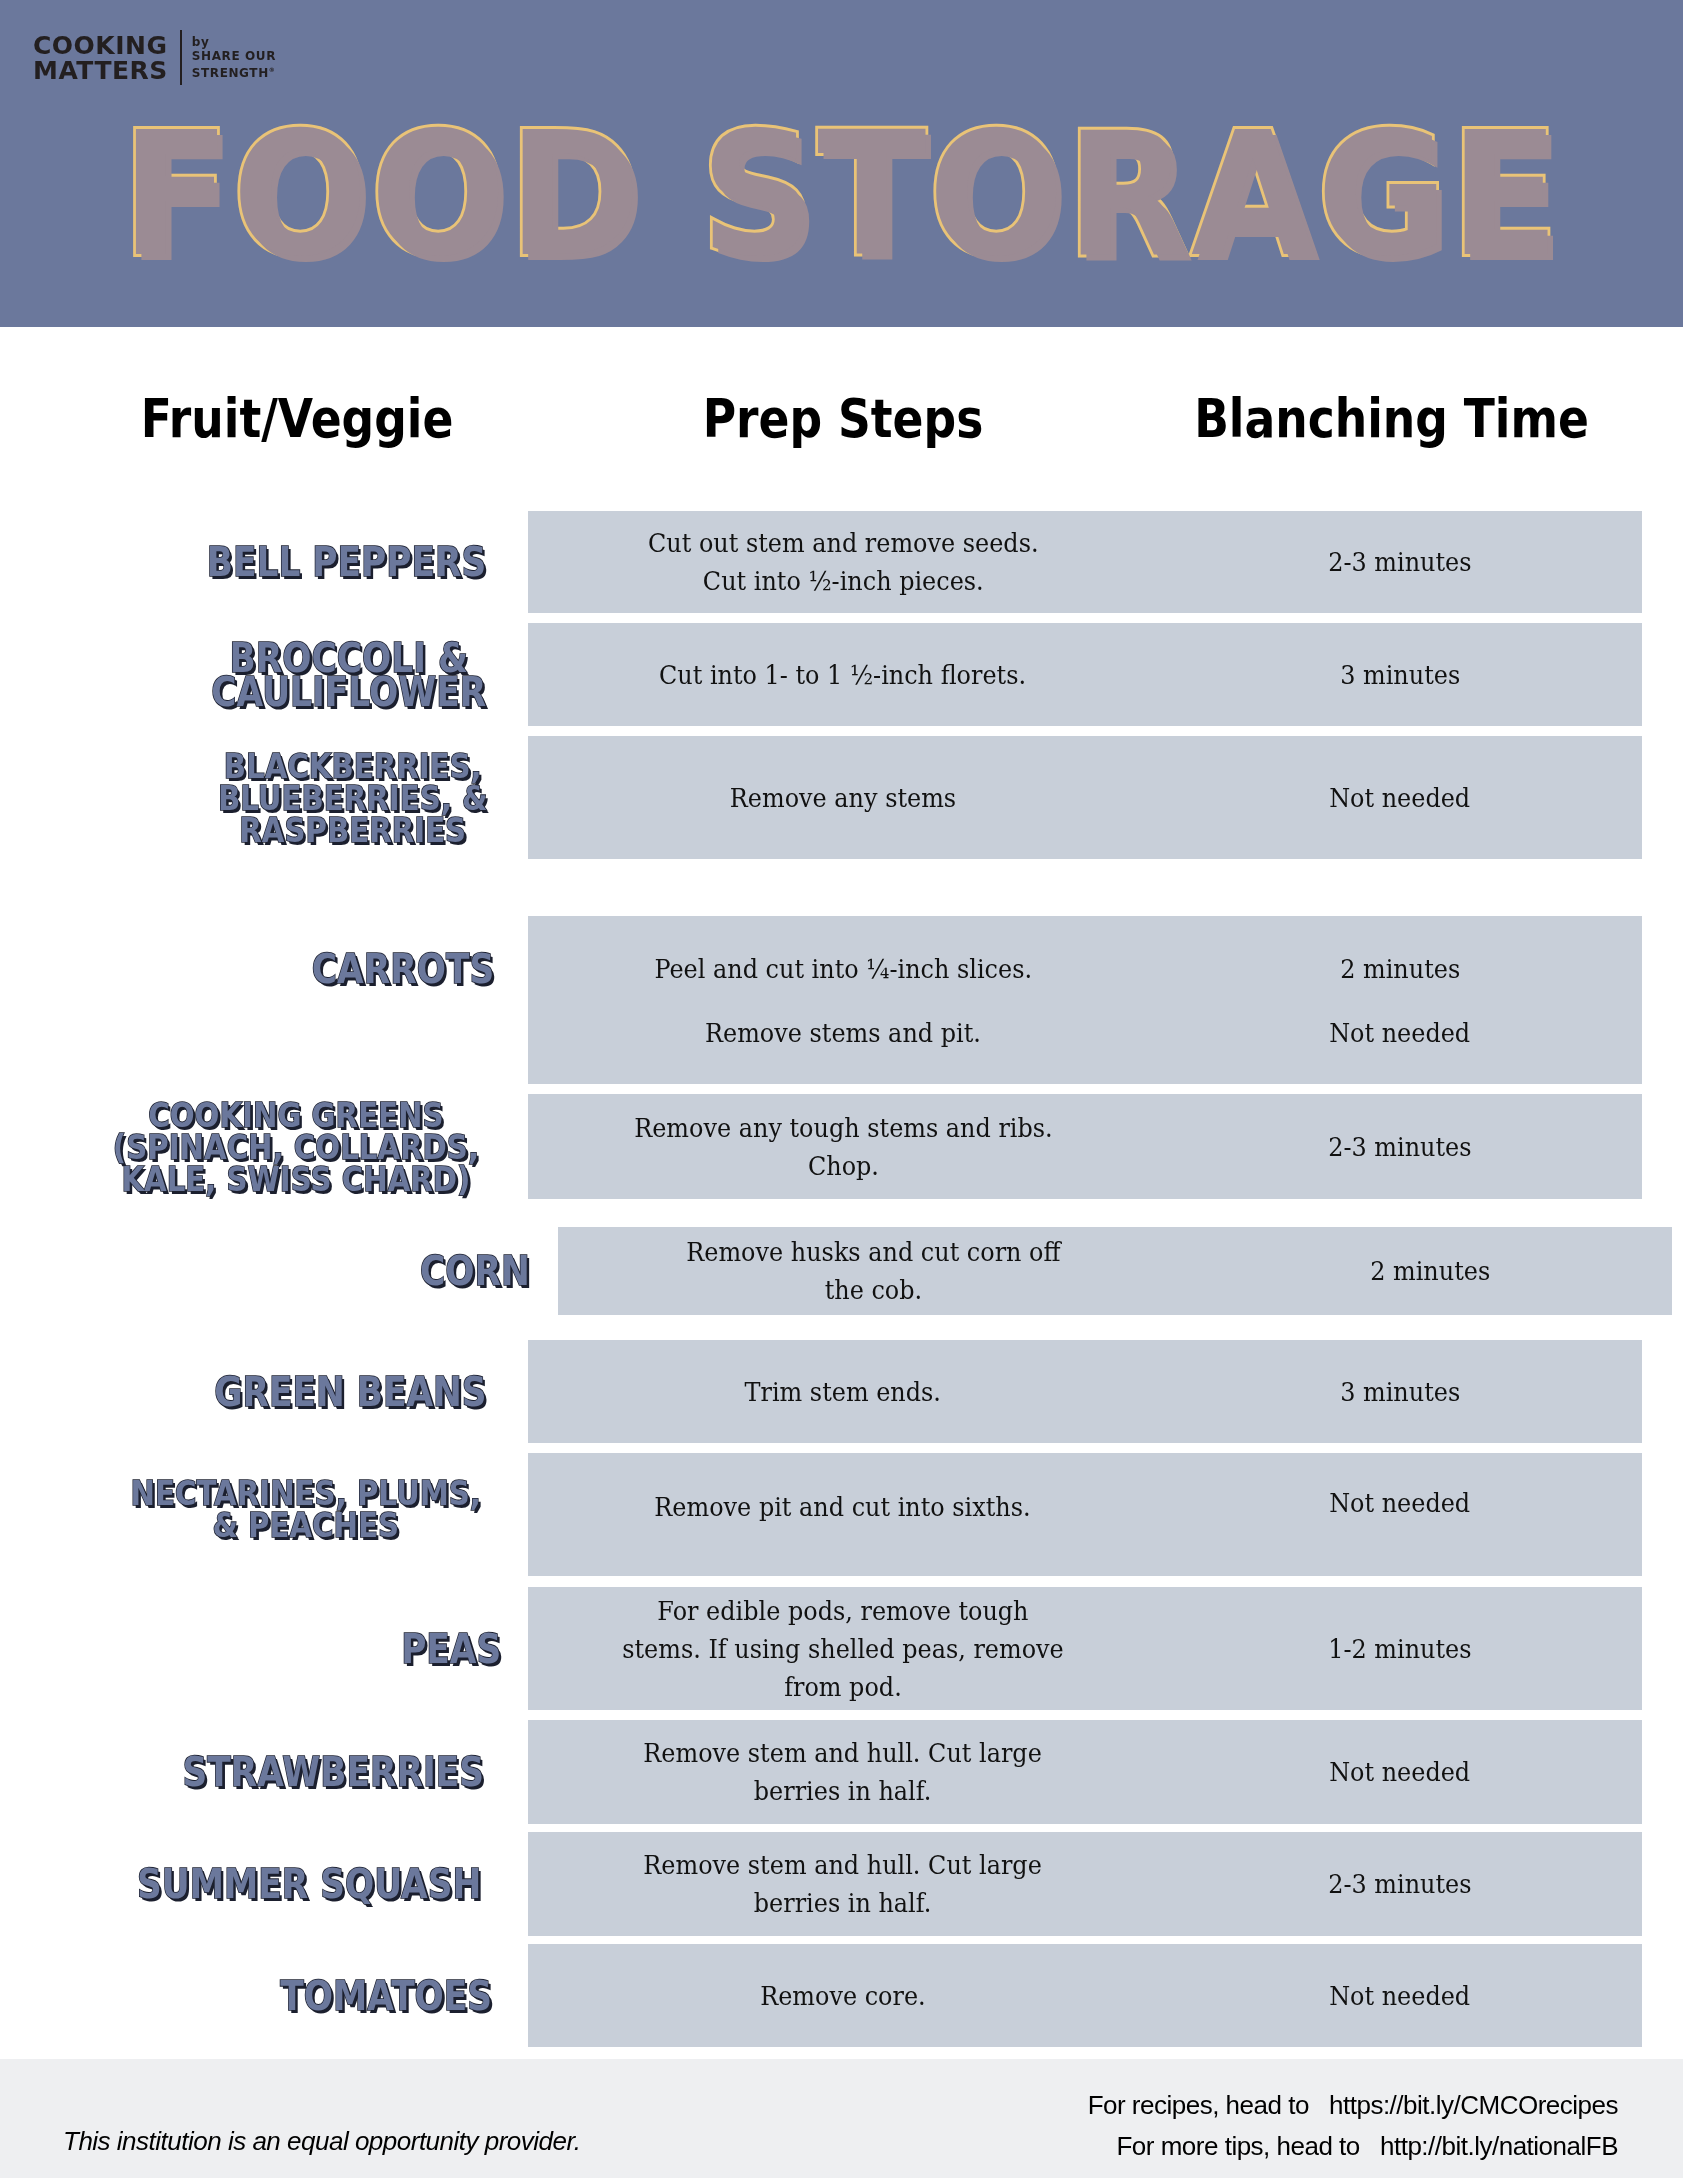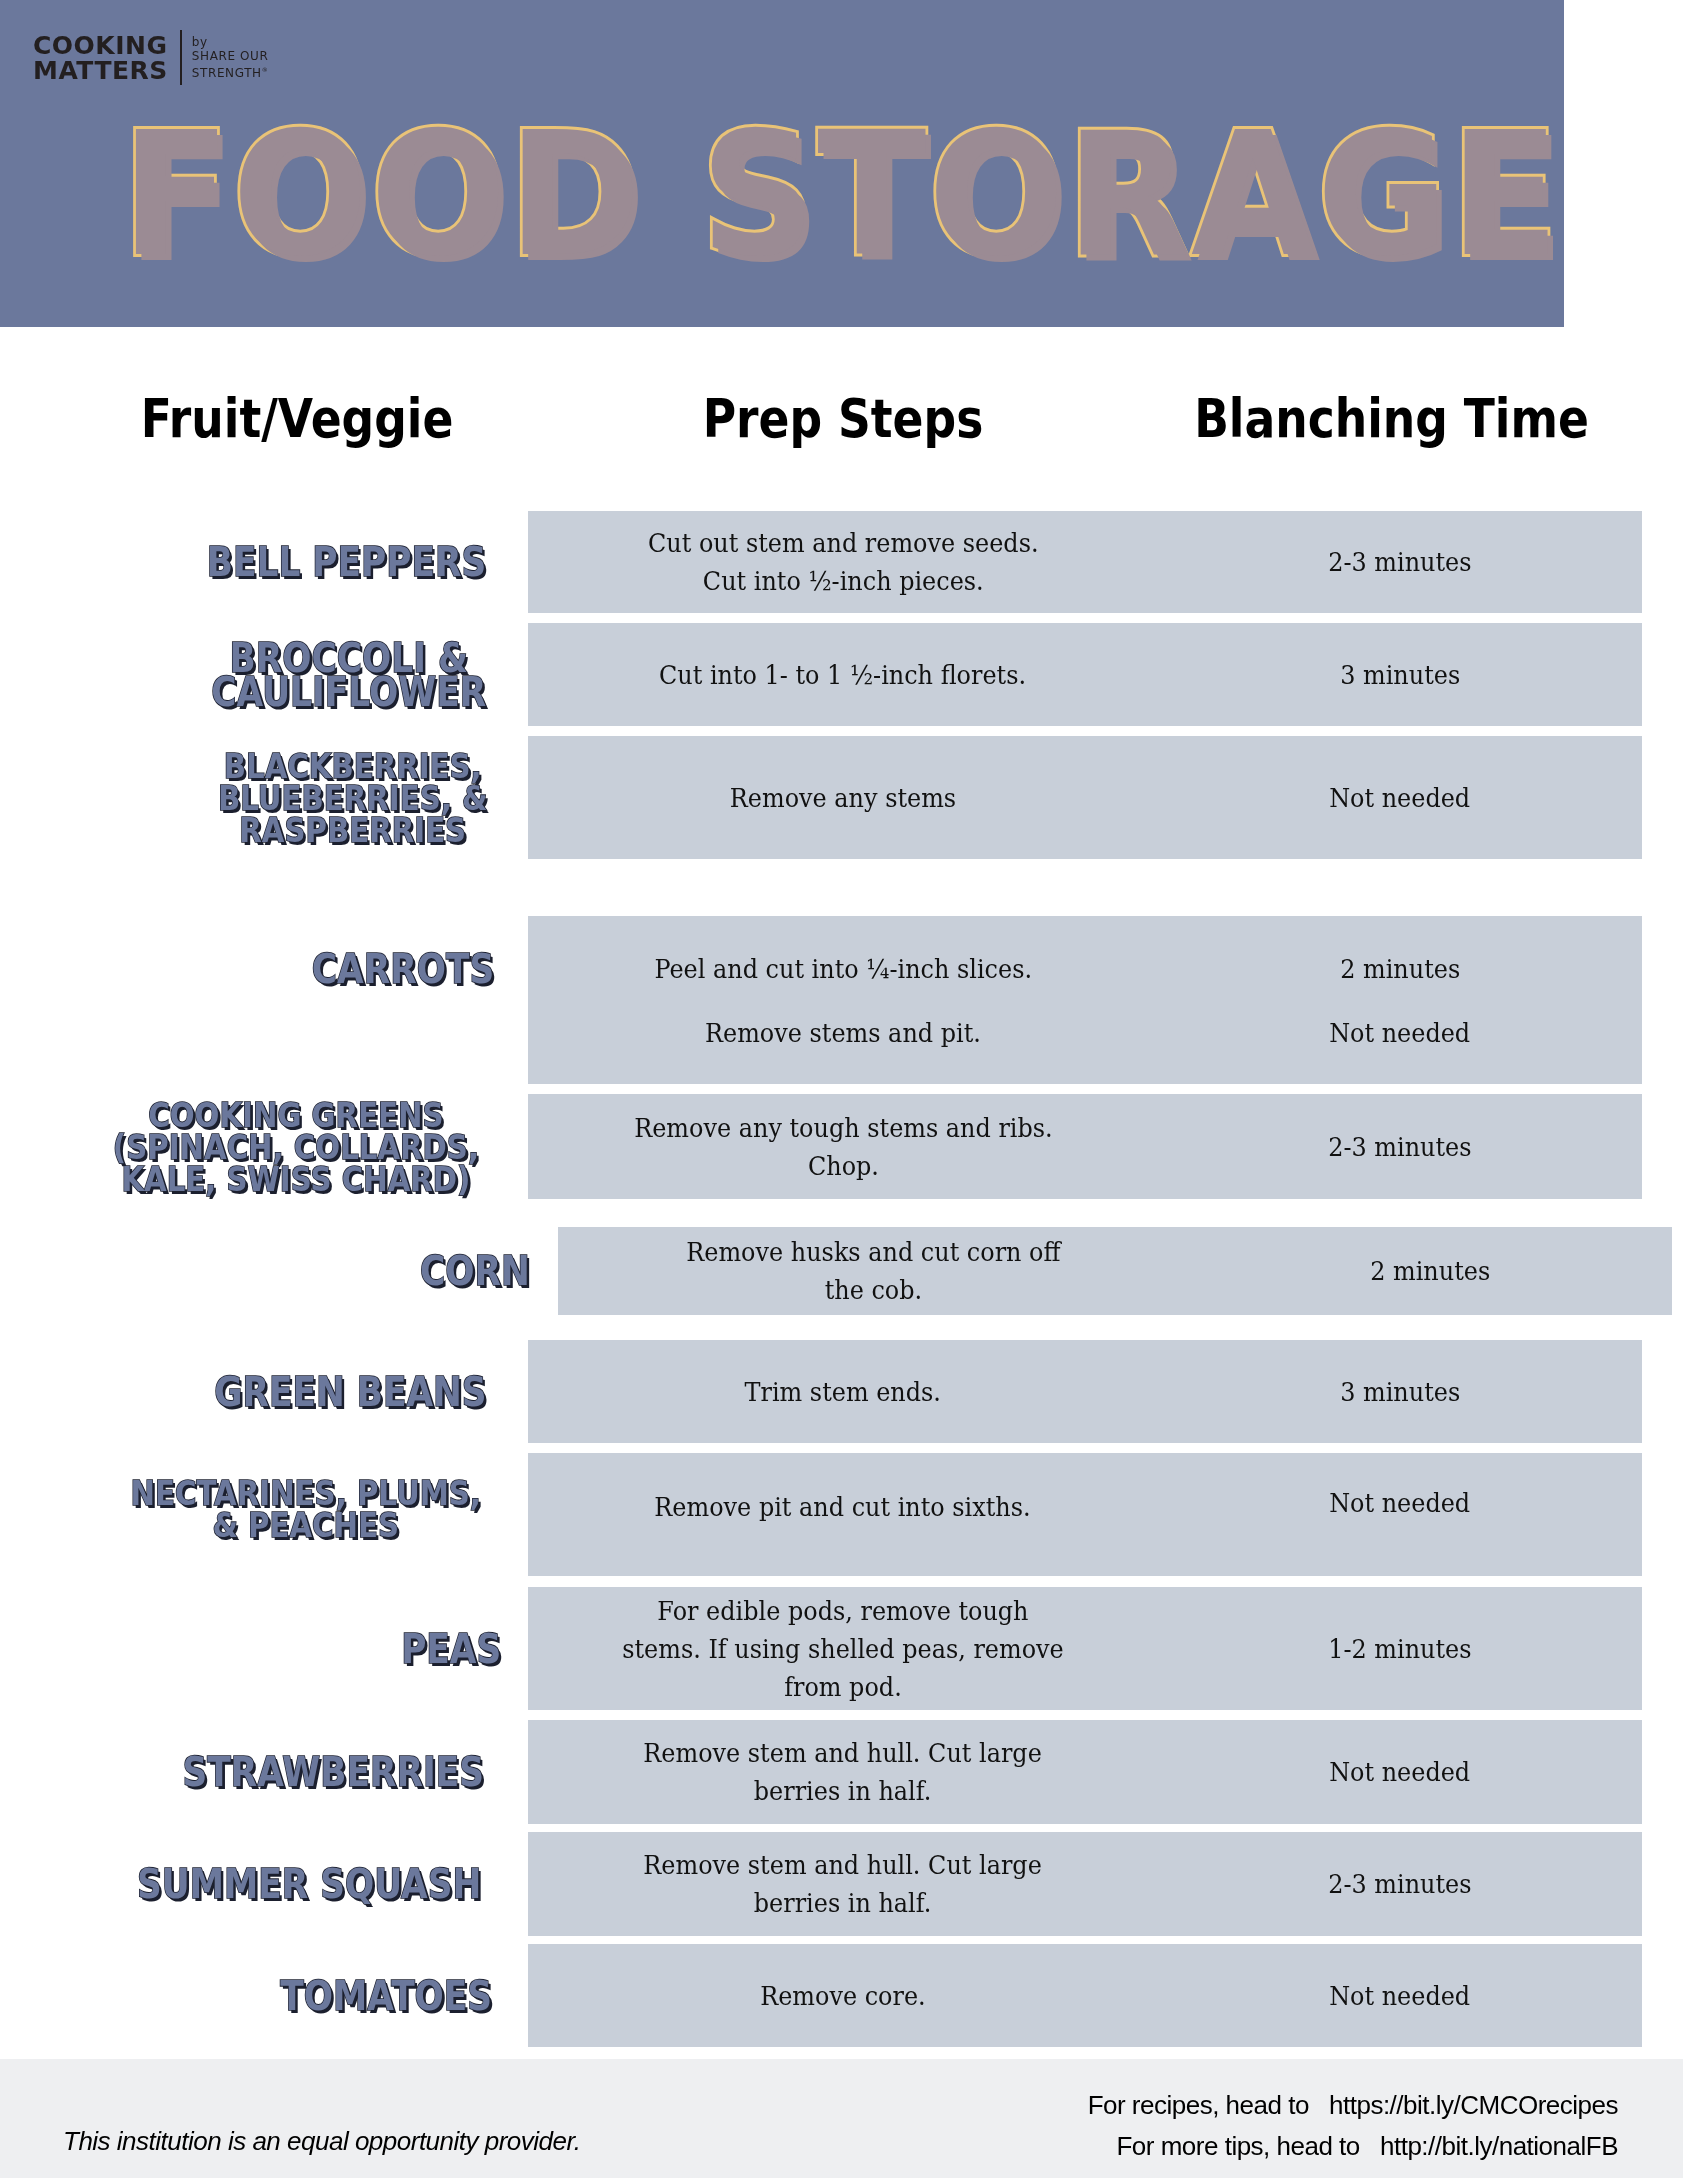--- a/index.html
+++ b/index.html
@@ -3,32 +3,32 @@
 <meta charset="utf-8">
 <style>
   html, body { margin: 0; padding: 0; }
   body {
     width: 1683px; height: 2178px; position: relative; overflow: hidden;
     background: #ffffff;
     font-family: "Liberation Sans", sans-serif;
   }
   
   .header {
-    position: absolute; left: 0; top: 0; width: 1564px; height: 327px;
+    position: absolute; left: 0; top: 0; width: 1683px; height: 327px;
     background: #6b789c;
   }
   .logo { position: absolute; left: 33px; top: 30px; height: 55px; display: flex; align-items: center; }
   .logo-main {
     font-family: "DejaVu Sans", sans-serif; font-weight: bold; color: #231f20;
     font-size: 25px; line-height: 25px; letter-spacing: 0.5px;
   }
   .logo-main span { display: block; }
   .logo-divider { width: 2px; height: 55px; background: #231f20; margin: 0 10px 0 12px; }
   .logo-sub {
-    font-family: "DejaVu Sans", sans-serif; font-weight: normal; color: #231f20;
+    font-family: "DejaVu Sans", sans-serif; font-weight: bold; color: #231f20;
     font-size: 12px; line-height: 14px; letter-spacing: 0.6px;
   }
   .logo-sub span { display: block; }
   .logo-sub .by { font-size: 12px; text-transform: lowercase; }
   .logo-sub sup { font-size: 6px; }
 
   .title-wrap {
     position: absolute; left: 0; top: 111px; width: 1683px; height: 168px;
     display: flex; justify-content: center; align-items: center;
   }

